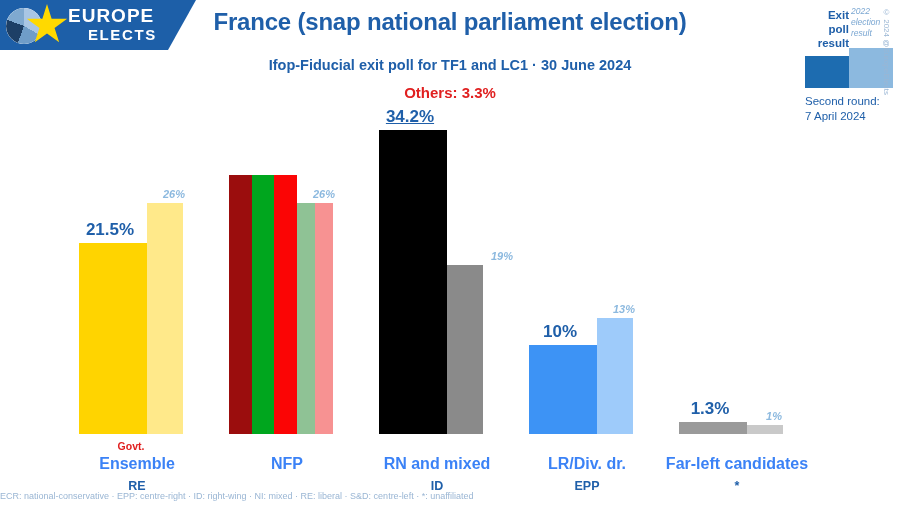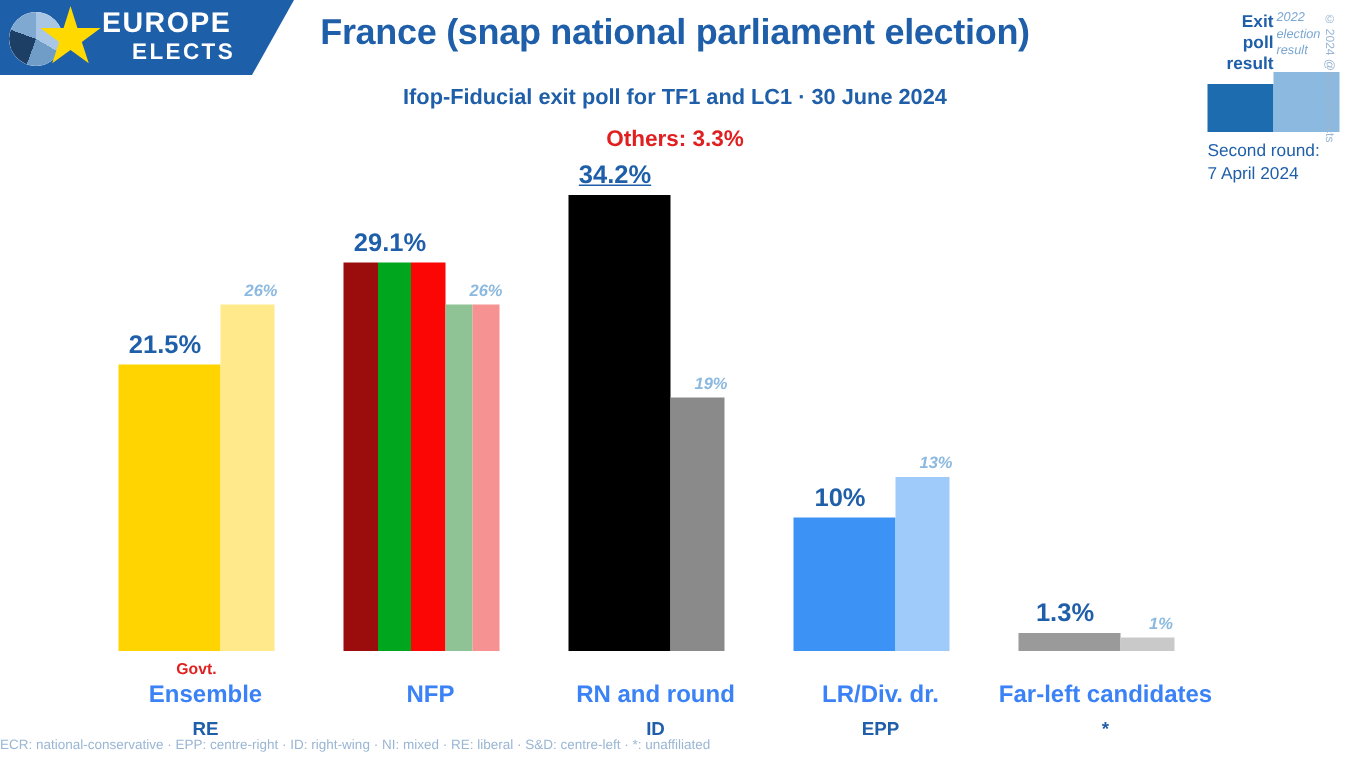--- a/index.html
+++ b/index.html
@@ -152,37 +152,36 @@
       <div class="bars">
         <div class="bar-cur" style="height: 258.99px;">
           <div class="seg" style="background: rgb(155, 13, 13); flex: 1 1 0px;"></div>
           <div class="seg" style="background: rgb(0, 166, 30); flex: 1 1 0px;"></div>
           <div class="seg" style="background: rgb(251, 5, 5); flex: 1 1 0px;"></div>
         </div>
         <div class="bar-old" style="height: 231.4px;">
           <div class="seg" style="background: rgb(143, 194, 149); flex: 1 1 0px;"></div>
           <div class="seg" style="background: rgb(247, 146, 146); flex: 1 1 0px;"></div>
         </div>
-        <div class="val-cur" style="bottom: 261.99px;">29.1%</div>
         <div class="val-old" style="bottom: 234.4px;">26%</div>
       </div>
       <div class="cat">NFP</div>
     </div>
     <div class="group" style="left: 362px;">
       <div class="bars">
         <div class="bar-cur" style="height: 304.38px;">
           <div class="seg" style="background: rgb(0, 0, 0); flex: 1 1 0px;"></div>
         </div>
         <div class="bar-old" style="height: 169.1px;">
           <div class="seg" style="background: rgb(138, 138, 138); flex: 1 1 0px;"></div>
         </div>
         <div class="val-cur" style="bottom: 307.38px; text-decoration: underline;">34.2%</div>
-        <div class="val-old" style="bottom: 172.1px;">19%</div>
-      </div>
-      <div class="cat">RN and round</div>
+        <div class="val-old" style="bottom: 172.1px; margin-left: 28px;">19%</div>
+      </div>
+      <div class="cat">RN and mixed</div>
       <div class="sub">ID</div>
     </div>
     <div class="group" style="left: 512px;">
       <div class="bars">
         <div class="bar-cur" style="height: 89px;">
           <div class="seg" style="background: rgb(61, 147, 245); flex: 1 1 0px;"></div>
         </div>
         <div class="bar-old" style="height: 115.7px;">
           <div class="seg" style="background: rgb(158, 203, 250); flex: 1 1 0px;"></div>
         </div>

